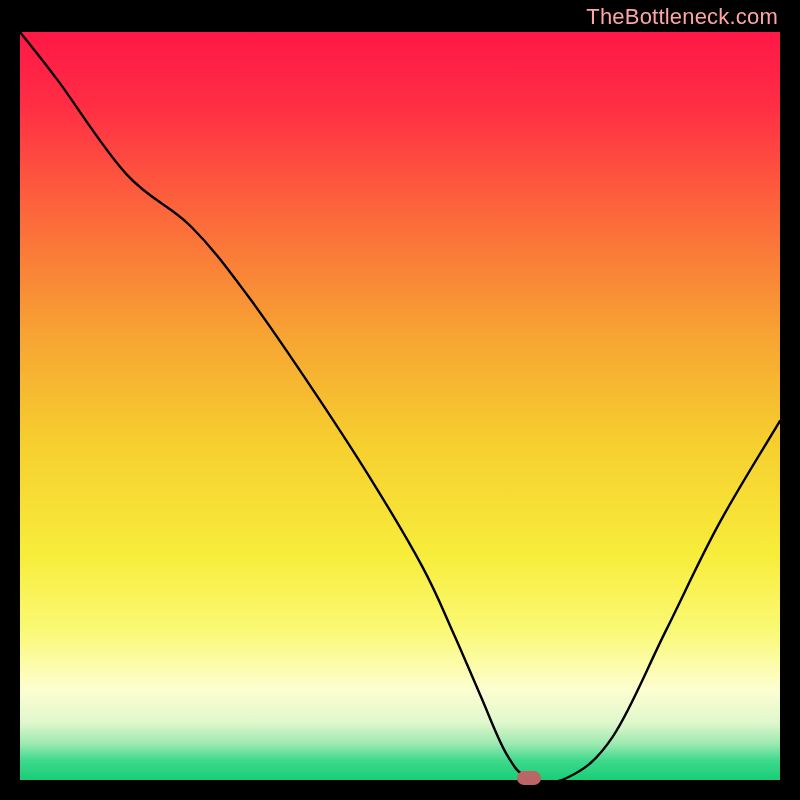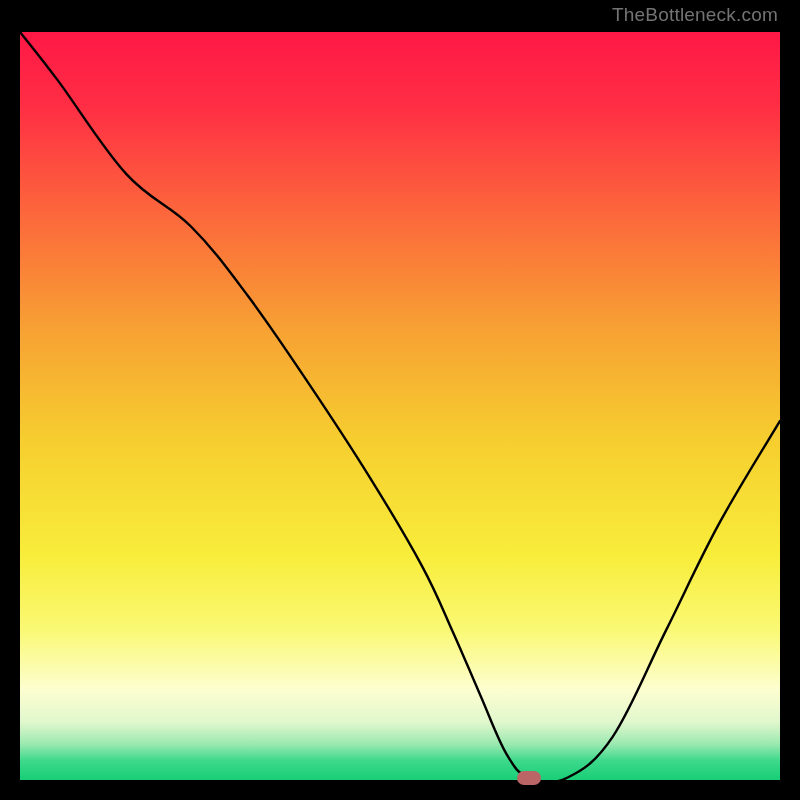--- a/index.html
+++ b/index.html
@@ -13,23 +13,23 @@
   .frame {
     position: relative;
     width: 800px;
     height: 800px;
     background: #000000;
   }
   .watermark {
     position: absolute;
     right: 22px;
     top: 4px;
-    color: #737373;
+    color: #fca5a5;
     font-family: Arial, Helvetica, sans-serif;
-    font-size: 19px;
+    font-size: 22px;
     font-weight: 500;
     letter-spacing: 0.2px;
     z-index: 5;
   }
   .plot {
     position: absolute;
     left: 20px;
     top: 32px;
     width: 760px;
     height: 748px;

